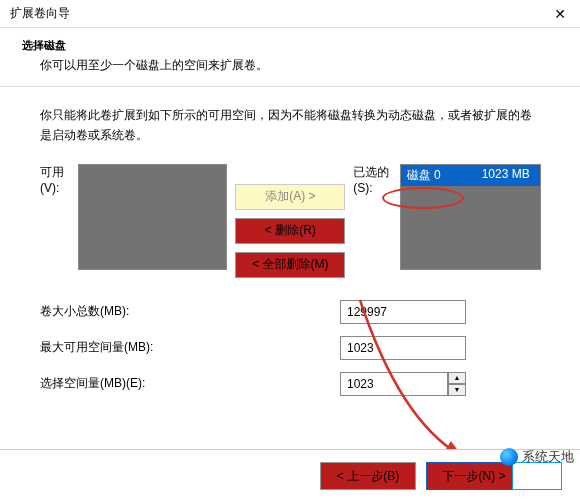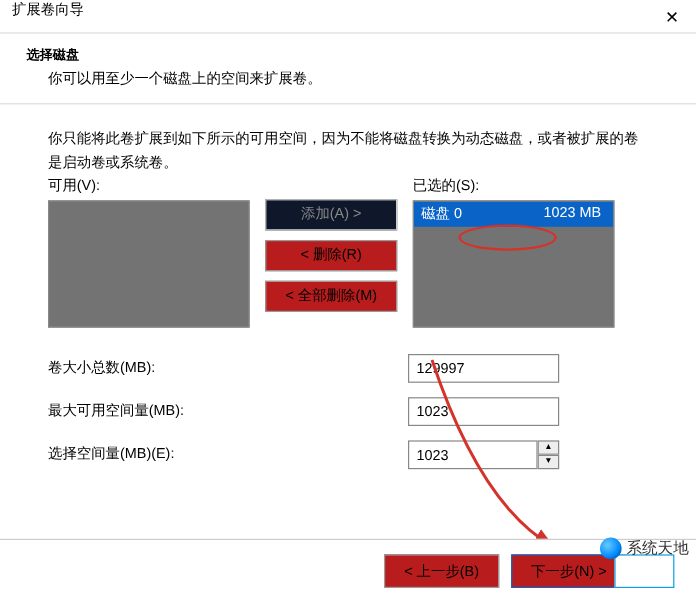--- a/index.html
+++ b/index.html
@@ -1,32 +1,32 @@
 <!DOCTYPE html>
 <html><head>
 <meta charset="utf-8">
 <style>
   * { box-sizing: border-box; margin: 0; padding: 0; font-family: "Microsoft YaHei", "SimSun", sans-serif; }
   body { width: 580px; height: 502px; background: #fff; position: relative; overflow: hidden; }
-  .titlebar { display: flex; height: 28px; padding: 0 0 0 10px; border-bottom: 1px solid #ddd; font-size: 12px; }
+  .titlebar { display: flex; align-items: center; height: 28px; padding: 0 0 0 10px; border-bottom: 1px solid #ddd; font-size: 12px; }
   .titlebar .title { flex: 1; }
   .titlebar .close { width: 40px; height: 28px; display: flex; align-items: center; justify-content: center; font-size: 14px; cursor: pointer; }
   .header { padding: 10px 4px 12px 22px; }
   .header .h1 { font-size: 11px; font-weight: bold; }
   .header .sub { font-size: 12px; padding-left: 18px; padding-top: 4px; }
   .divider { border: none; border-top: 1px solid #ddd; }
   .content { padding: 18px 40px 8px 40px; font-size: 12px; }
-  .desc { line-height: 1.7; }
+  .desc { line-height: 1.7; margin-bottom: 18px; }
   .lists-row { display: flex; align-items: flex-start; }
-  .col { display: flex; flex-direction: column; }
+  .col { display: flex; flex-direction: row; }
   .col-label { margin-bottom: 4px; }
   .listbox { width: 168px; height: 106px; border: 1px solid #888; background: #737373; overflow: auto; }
   .btns-col { width: 120px; display: flex; flex-direction: column; align-items: center; margin: 0 8px; padding-top: 20px; gap: 8px; }
   .btn { font-size: 12px; height: 26px; border: 1px solid #999; background: #b91c1c; cursor: pointer; padding: 0 10px; }
-  .btn:disabled { color: #888; background: #0f172a; border-color: #ccc; cursor: default; }
+  .btn:disabled { color: #888; background: #fef9c3; border-color: #ccc; cursor: default; }
   .btns-col .btn { width: 110px; }
   .sel-item { background: #0a64c8; color: #fff; padding: 2px 6px; display: flex; position: relative; }
   .sel-item .sz { position: absolute; right: 10px; }
   .ellipse { position: absolute; border: 2px solid #d4332a; border-radius: 50%; pointer-events: none; }
   .ellipse.e1 { top: 187px; left: 382px; width: 82px; height: 22px; }
   .ellipse.e2 { top: 453px; left: 426px; width: 100px; height: 36px; }
   .arrow-svg { position: absolute; top: 290px; left: 350px; pointer-events: none; }
   .fields { margin-top: 22px; }
   .field-row { display: flex; align-items: center; margin-bottom: 12px; }
   .field-label { width: 300px; }

